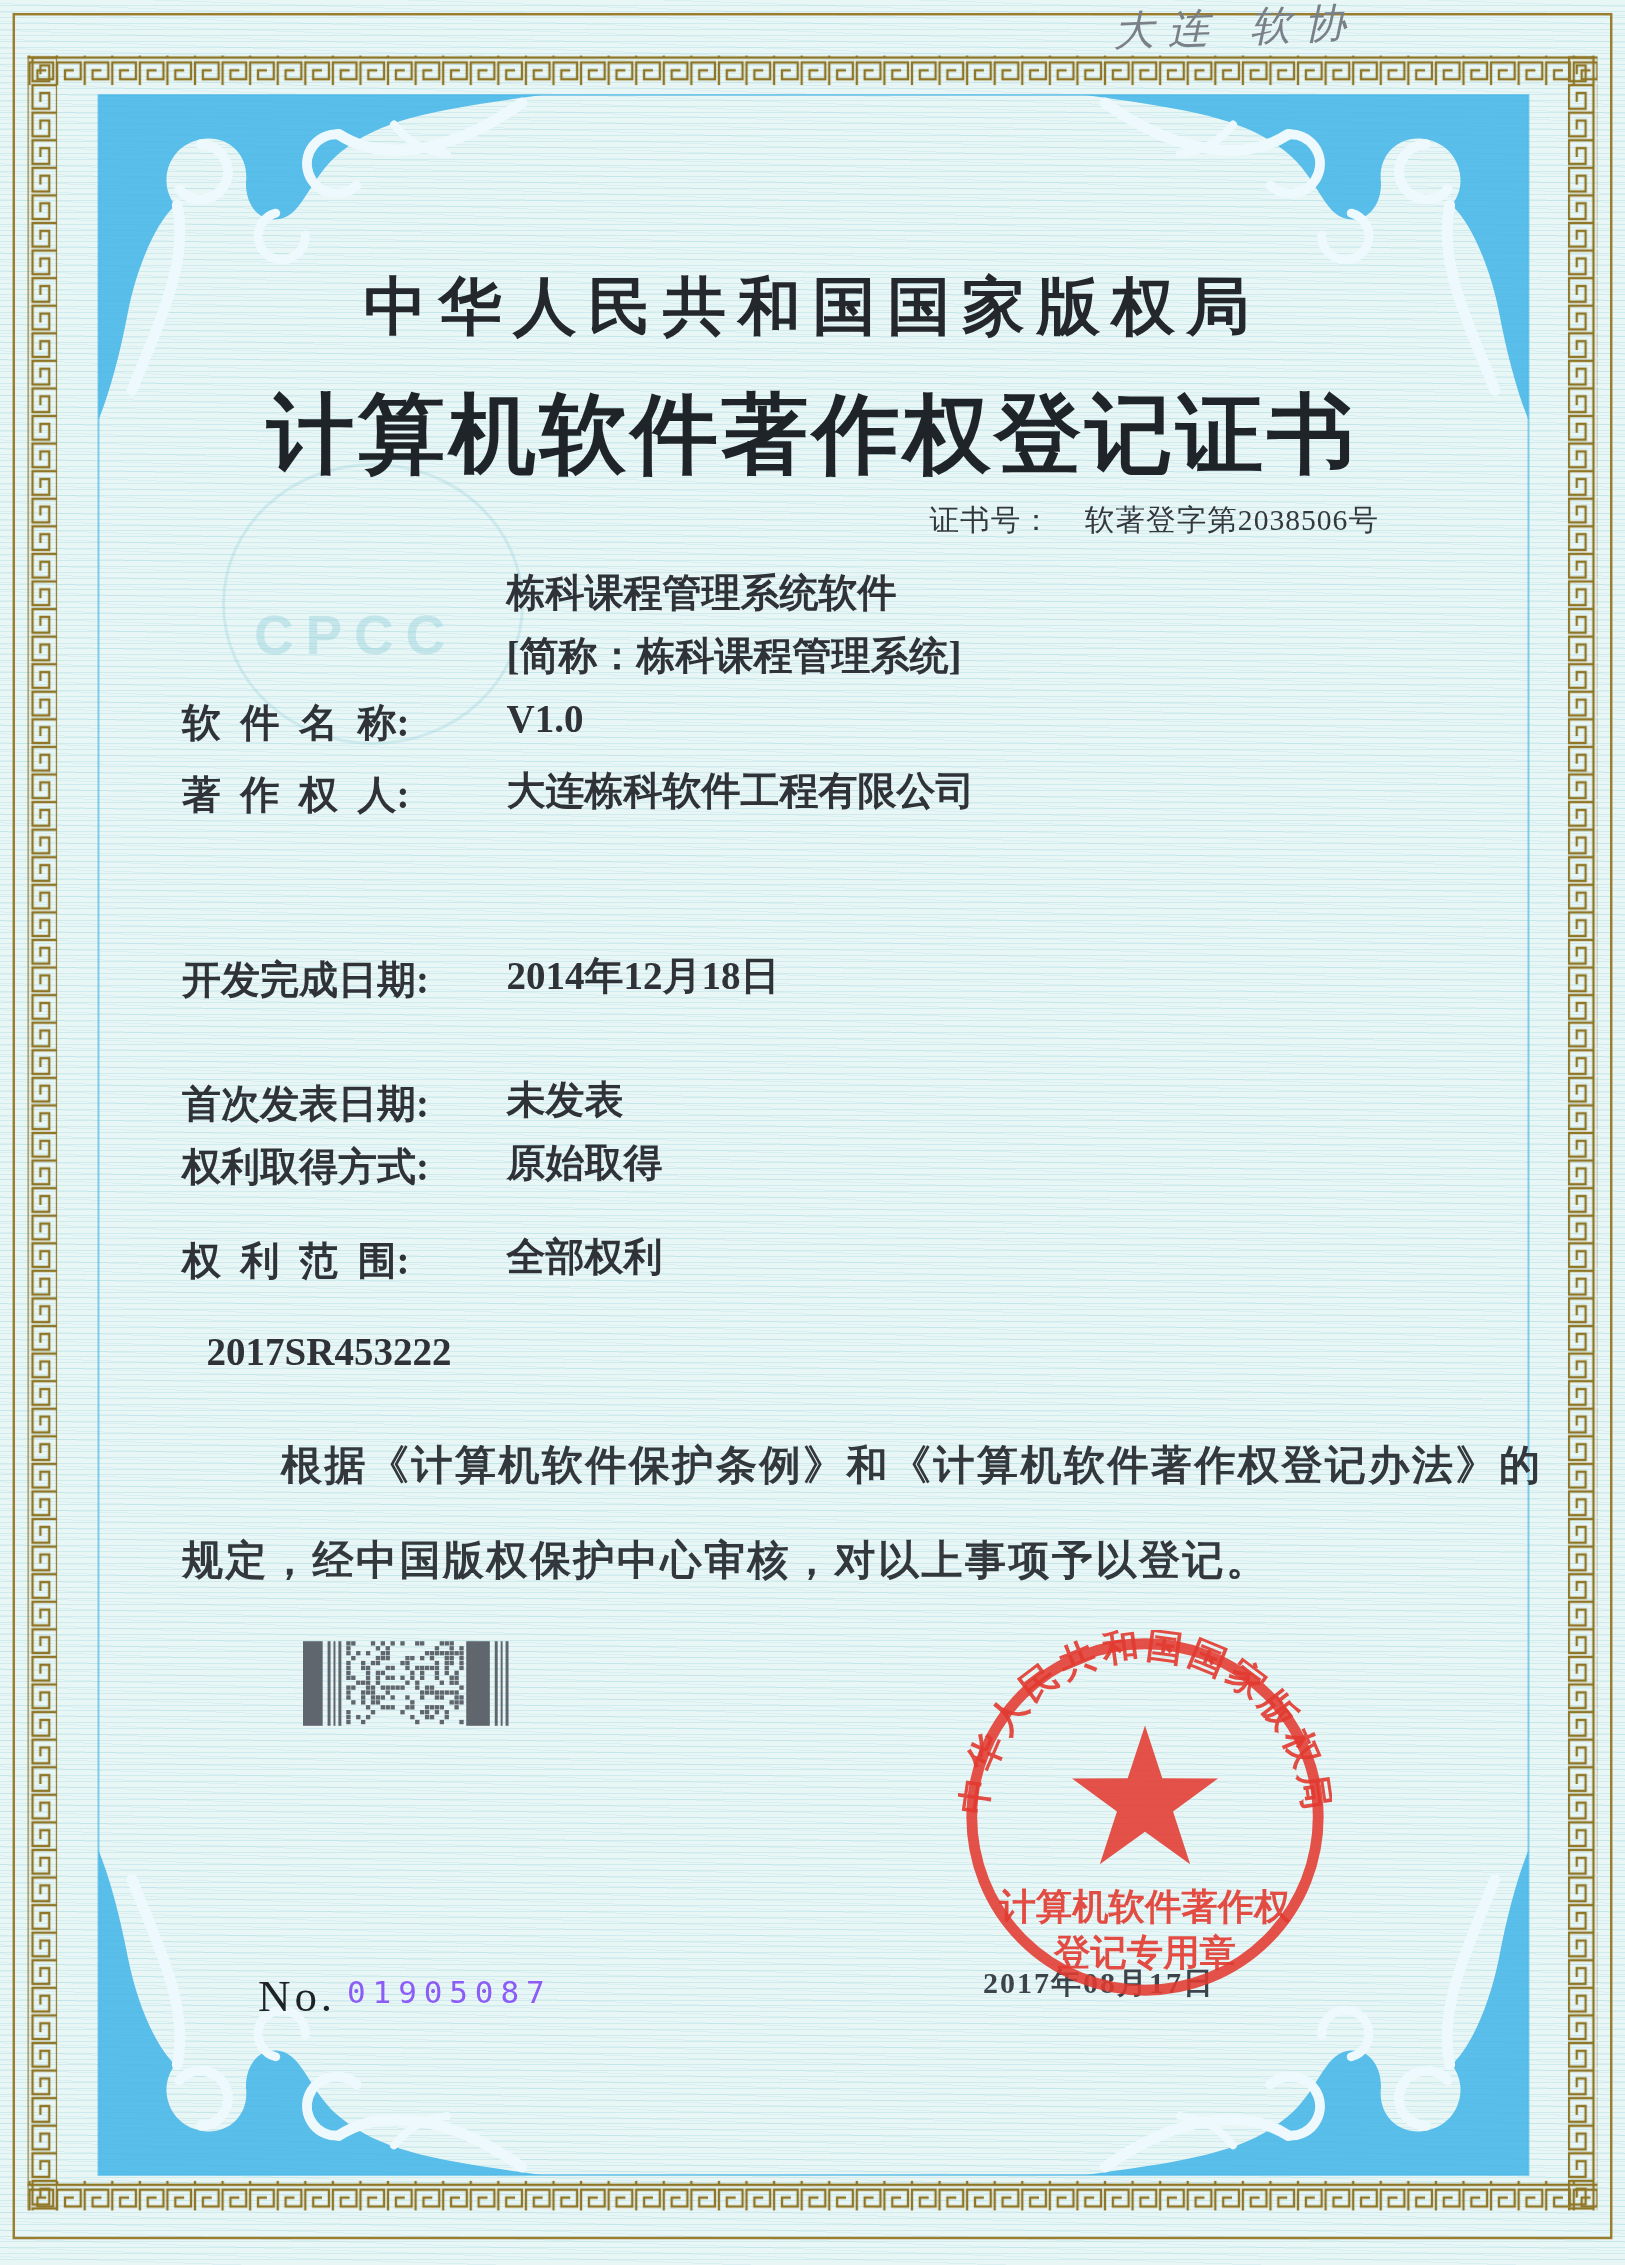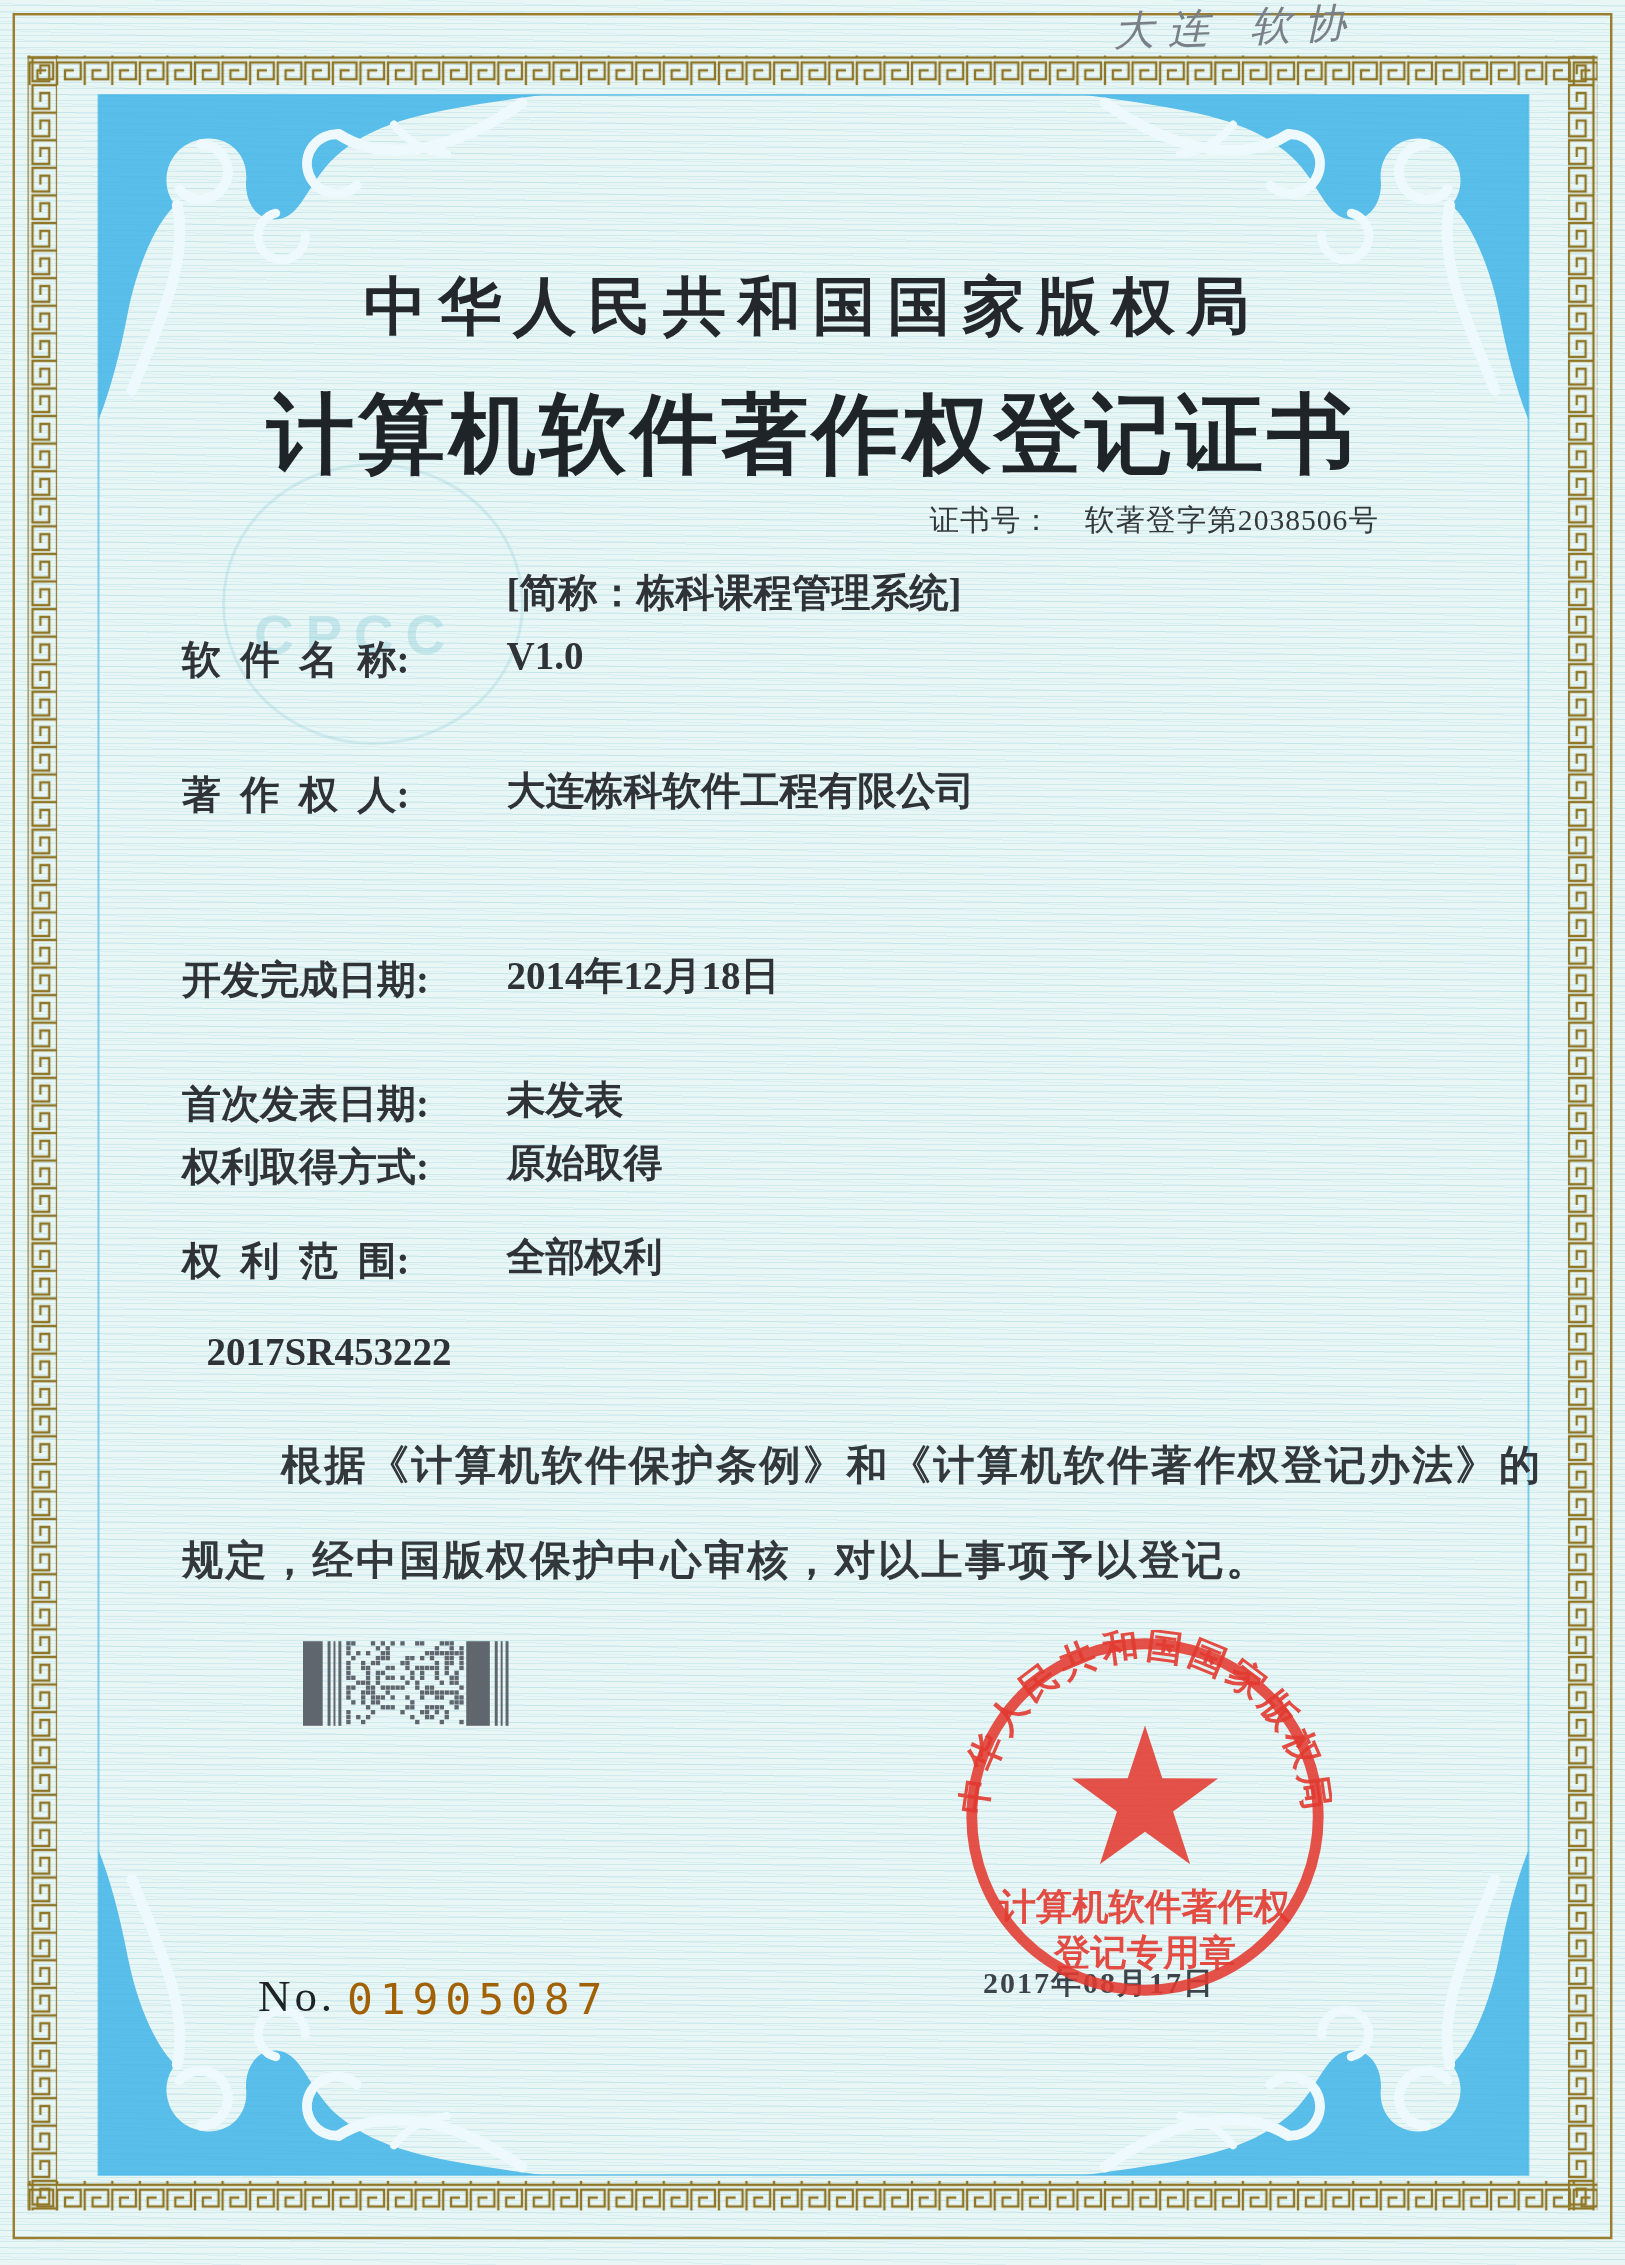--- a/index.html
+++ b/index.html
@@ -37,21 +37,21 @@
     width:300px;font-size:39px;color:#2f3338;white-space:pre;
     font-weight:600;flex:0 0 auto;
   }
   .fvalue{margin-left:24.6px;font-size:39px;color:#2f3338;line-height:63px;font-weight:600;}
   .fvalue div{white-space:pre;}
   
   .para-line{font-size:41px;color:#33383d;letter-spacing:2.5px;font-weight:600;}
   
   .serial-label{top:1970px;left:258px;font-size:45px;color:#1e2326;letter-spacing:3.9px;}
   .serial-number{
-    top:1974px;left:347px;font-size:43px;color:#a16207;letter-spacing:6.9px;
+    top:1974px;left:347px;font-size:31px;color:#8b5cf6;letter-spacing:6.9px;
     font-family:"DejaVu Sans Mono","Liberation Mono",monospace;font-weight:300;
   }
   .stamp-date{top:1963px;left:983px;font-size:30px;color:#3c434a;letter-spacing:2px;z-index:3;font-weight:700;}
   .stamp-box{z-index:4;}
   
   .wm-ring{
     top:463px;left:222px;width:296px;height:276px;border-radius:50%;
     border:3.9px solid rgba(140,205,215,.28);z-index:0;
   }
   .wm-text{
@@ -101,20 +101,21 @@
 
 <div class="abs authority content">中华人民共和国国家版权局</div>
 <div class="abs cert-title content">计算机软件著作权登记证书</div>
 <div class="abs cert-no content">
   <span>证书号：</span><span class="num">软著登字第2038506号</span>
 </div>
 
 <div class="row content" style="top:561px">
   <div class="flabel">软  件  名  称:</div>
   <div class="fvalue">
+    <div>栋科课程管理系统软件</div>
     <div>[简称：栋科课程管理系统]</div>
     <div>V1.0</div>
   </div>
 </div>
 
 <div class="row content" style="top:759px">
   <div class="flabel">著  作  权  人:</div>
   <div class="fvalue">
     <div>大连栋科软件工程有限公司</div>
   </div>

